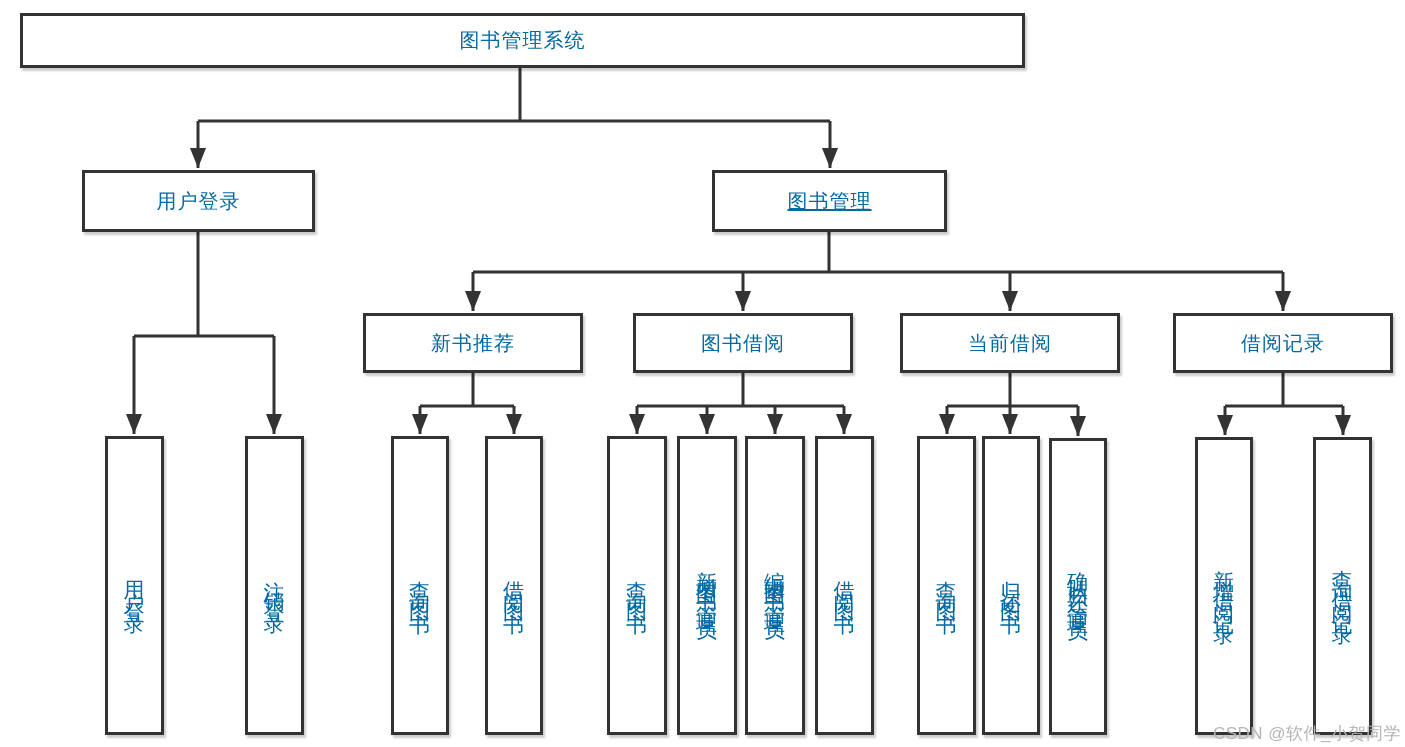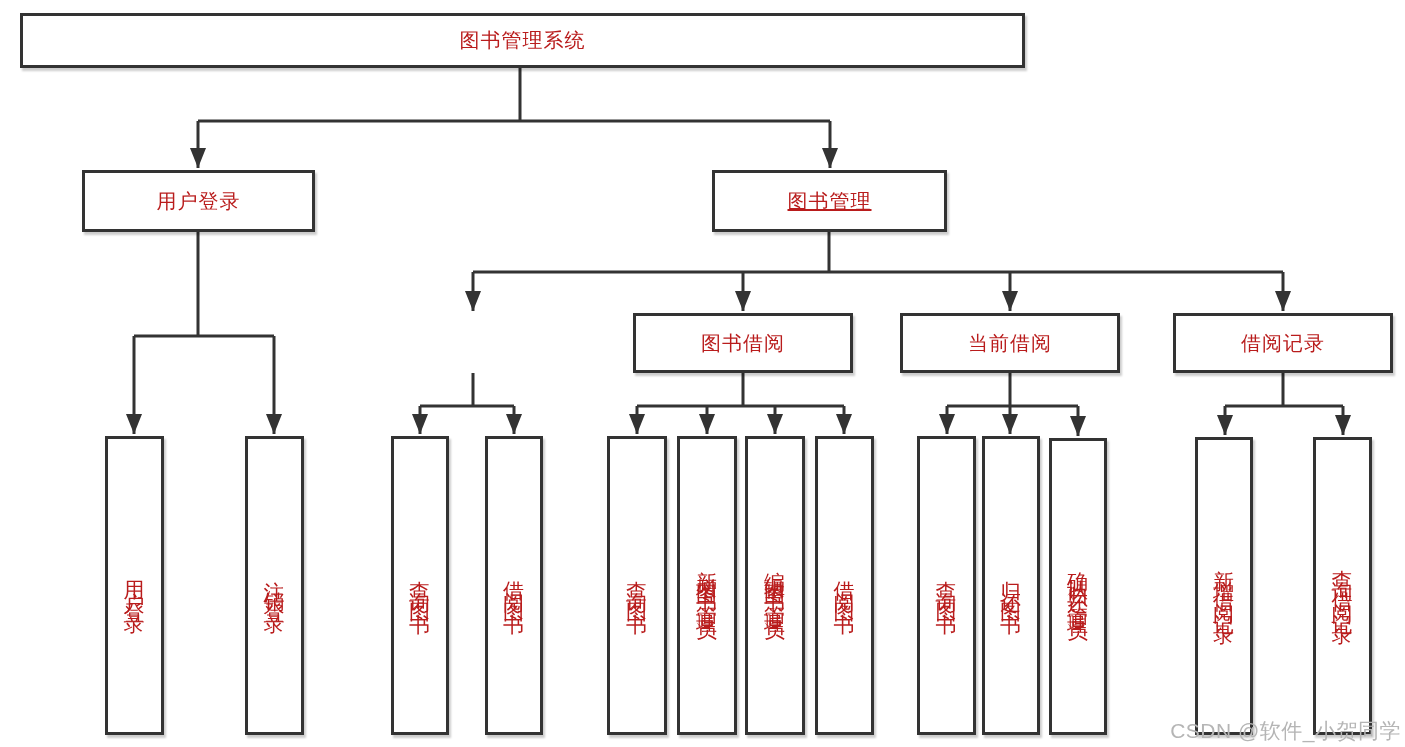--- a/index.html
+++ b/index.html
@@ -4,21 +4,21 @@
 <style>
   html,body{margin:0;padding:0;background:#fff;}
   .stage{
     position:relative;width:1405px;height:747px;background:#ffffff;
     font-family:"Liberation Sans","DejaVu Sans",sans-serif;overflow:hidden;
   }
   .connectors{position:absolute;left:0;top:0;z-index:1;}
   .box{
     position:absolute;box-sizing:border-box;background:#ffffff;
     border:3px solid #333333;display:flex;align-items:center;justify-content:center;
-    color:#b91c1c;z-index:2;box-shadow:2px 3px 2px rgba(0,0,0,0.20);
+    color:#0369a1;z-index:2;box-shadow:2px 3px 2px rgba(0,0,0,0.20);
   }
   .hlabel{font-size:20px;letter-spacing:1px;white-space:nowrap;}
   .vtext{
     writing-mode:vertical-rl;text-orientation:mixed;
     font-size:21px;line-height:1;letter-spacing:11px;white-space:nowrap;
   }
   .vtext.mid{letter-spacing:11px;}
   .vtext.long{letter-spacing:7px;}
   
   .n-root{left:20px;top:13px;width:1005px;height:55px;}
@@ -38,21 +38,21 @@
   .lf-bb-a{left:677px;width:60px;}
   .lf-bb-e{left:745px;width:60px;}
   .lf-bb-b{left:815px;}
   .lf-cur-q{left:917px;}
   .lf-cur-r{left:982px;width:58px;}
   .lf-cur-c{left:1049px;width:58px;top:438px;height:297px;}
   .lf-rr-a{left:1195px;width:58px;top:437px;height:298px;}
   .lf-rr-q{left:1313px;top:437px;height:298px;}
   .watermark{
     position:absolute;right:4px;bottom:2px;z-index:3;
-    font-size:21px;color:#b5b5b5;letter-spacing:0.5px;white-space:nowrap;
+    font-size:17px;color:#b5b5b5;letter-spacing:0.5px;white-space:nowrap;
   }
 </style>
 </head>
 <body>
 
 <div class="stage">
 
   <svg class="connectors" width="1405" height="747" viewBox="0 0 1405 747">
     <defs>
       <marker id="arrow" markerUnits="userSpaceOnUse" markerWidth="24" markerHeight="20" refX="21" refY="10" orient="auto">
@@ -95,20 +95,23 @@
     <span class="hlabel">图书管理系统</span>
   </div>
 
   <div class="box n-user">
     <span class="hlabel">用户登录</span>
   </div>
   <div class="box n-mgmt">
     <span class="hlabel">图书管理</span>
   </div>
 
+  <div class="box n-rec">
+    <span class="hlabel">新书推荐</span>
+  </div>
   <div class="box n-cur">
     <span class="hlabel">当前借阅</span>
   </div>
   <div class="box n-bb">
     <span class="hlabel">图书借阅</span>
   </div>
   <div class="box n-rr">
     <span class="hlabel">借阅记录</span>
   </div>
 

